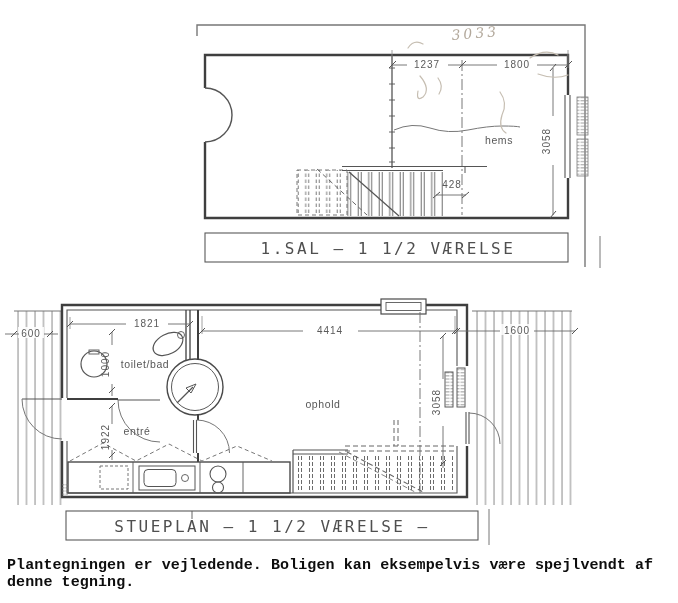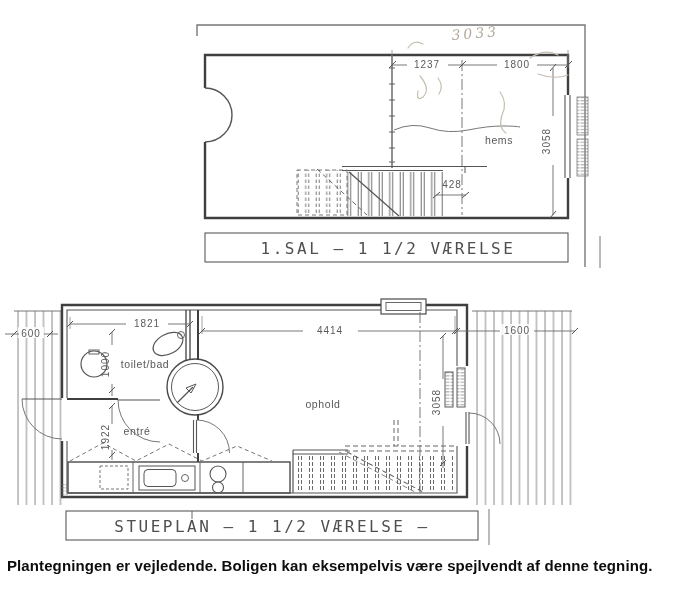--- a/index.html
+++ b/index.html
@@ -8,21 +8,21 @@
   .wall{stroke:#3f3f3f;fill:none}
   .med{stroke:#555;fill:none}
   .lite{stroke:#777;fill:none}
   .dimline{stroke:#6a6a6a;fill:none;stroke-width:0.9}
   .ext{stroke:#8a8a8a;fill:none;stroke-width:0.8}
   .dim{font-family:"Liberation Sans",sans-serif;font-size:10px;fill:#5a5a5a;letter-spacing:1px}
   .room{font-family:"Liberation Sans",sans-serif;font-size:10.5px;fill:#575757;letter-spacing:0.6px}
   .plan-title{font-family:"DejaVu Sans Mono",monospace;font-size:16px;fill:#4f4f4f;letter-spacing:2.5px}
   .hand{font-family:"DejaVu Serif",serif;font-style:italic;font-size:14px;fill:#b3a99c;letter-spacing:3px}
   .scribble{stroke:#c6beb2;fill:none;stroke-width:1.2;stroke-linecap:round}
-  .caption{position:absolute;left:7px;top:557px;width:666px;font-family:Liberation Sans, sans-serif;
+  .caption{position:absolute;left:7px;top:557px;width:666px;font-family:Liberation Mono, monospace;
            font-size:15px;font-weight:bold;color:#0d0d0d;letter-spacing:0.1px}
 </style>
 </head>
 <body>
 
 <div class="page">
 <svg width="678" height="555" viewBox="0 0 678 555">
   <defs>
     <pattern id="hatchV" width="8.5" height="12" patternUnits="userSpaceOnUse">
       <line x1="1" y1="0" x2="1" y2="12" stroke="#8a8a8a" stroke-width="1"></line>

